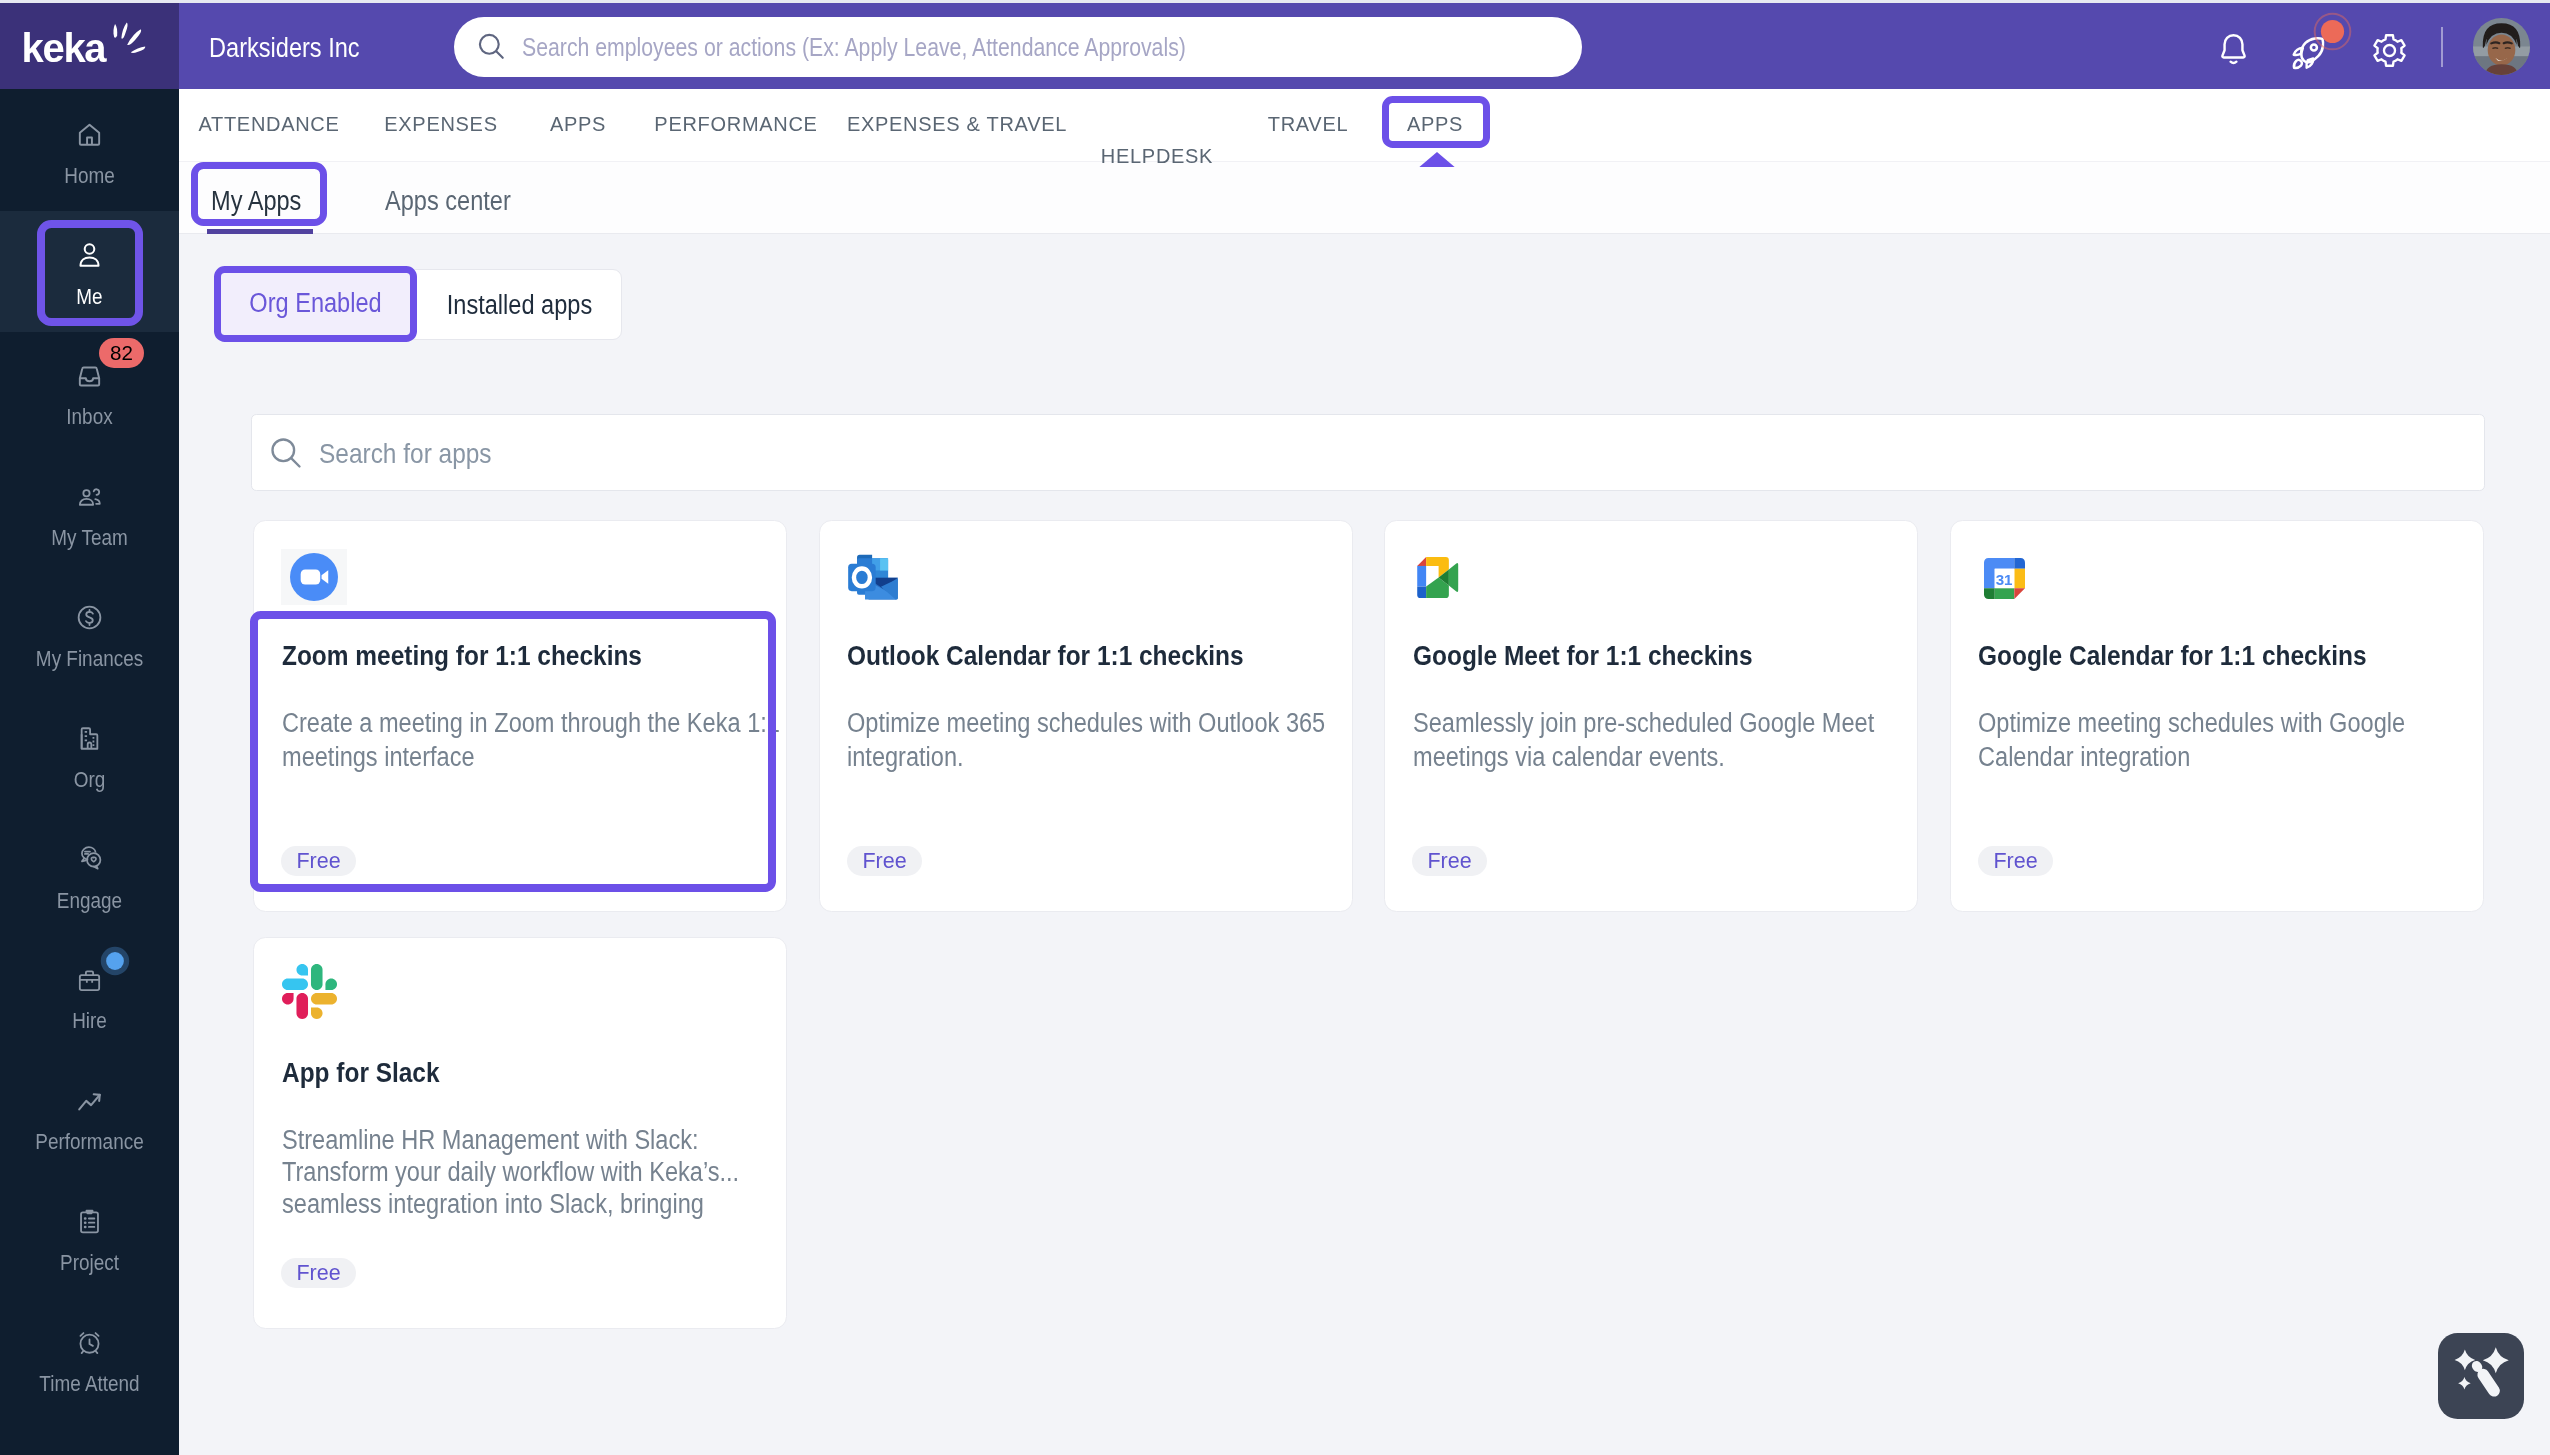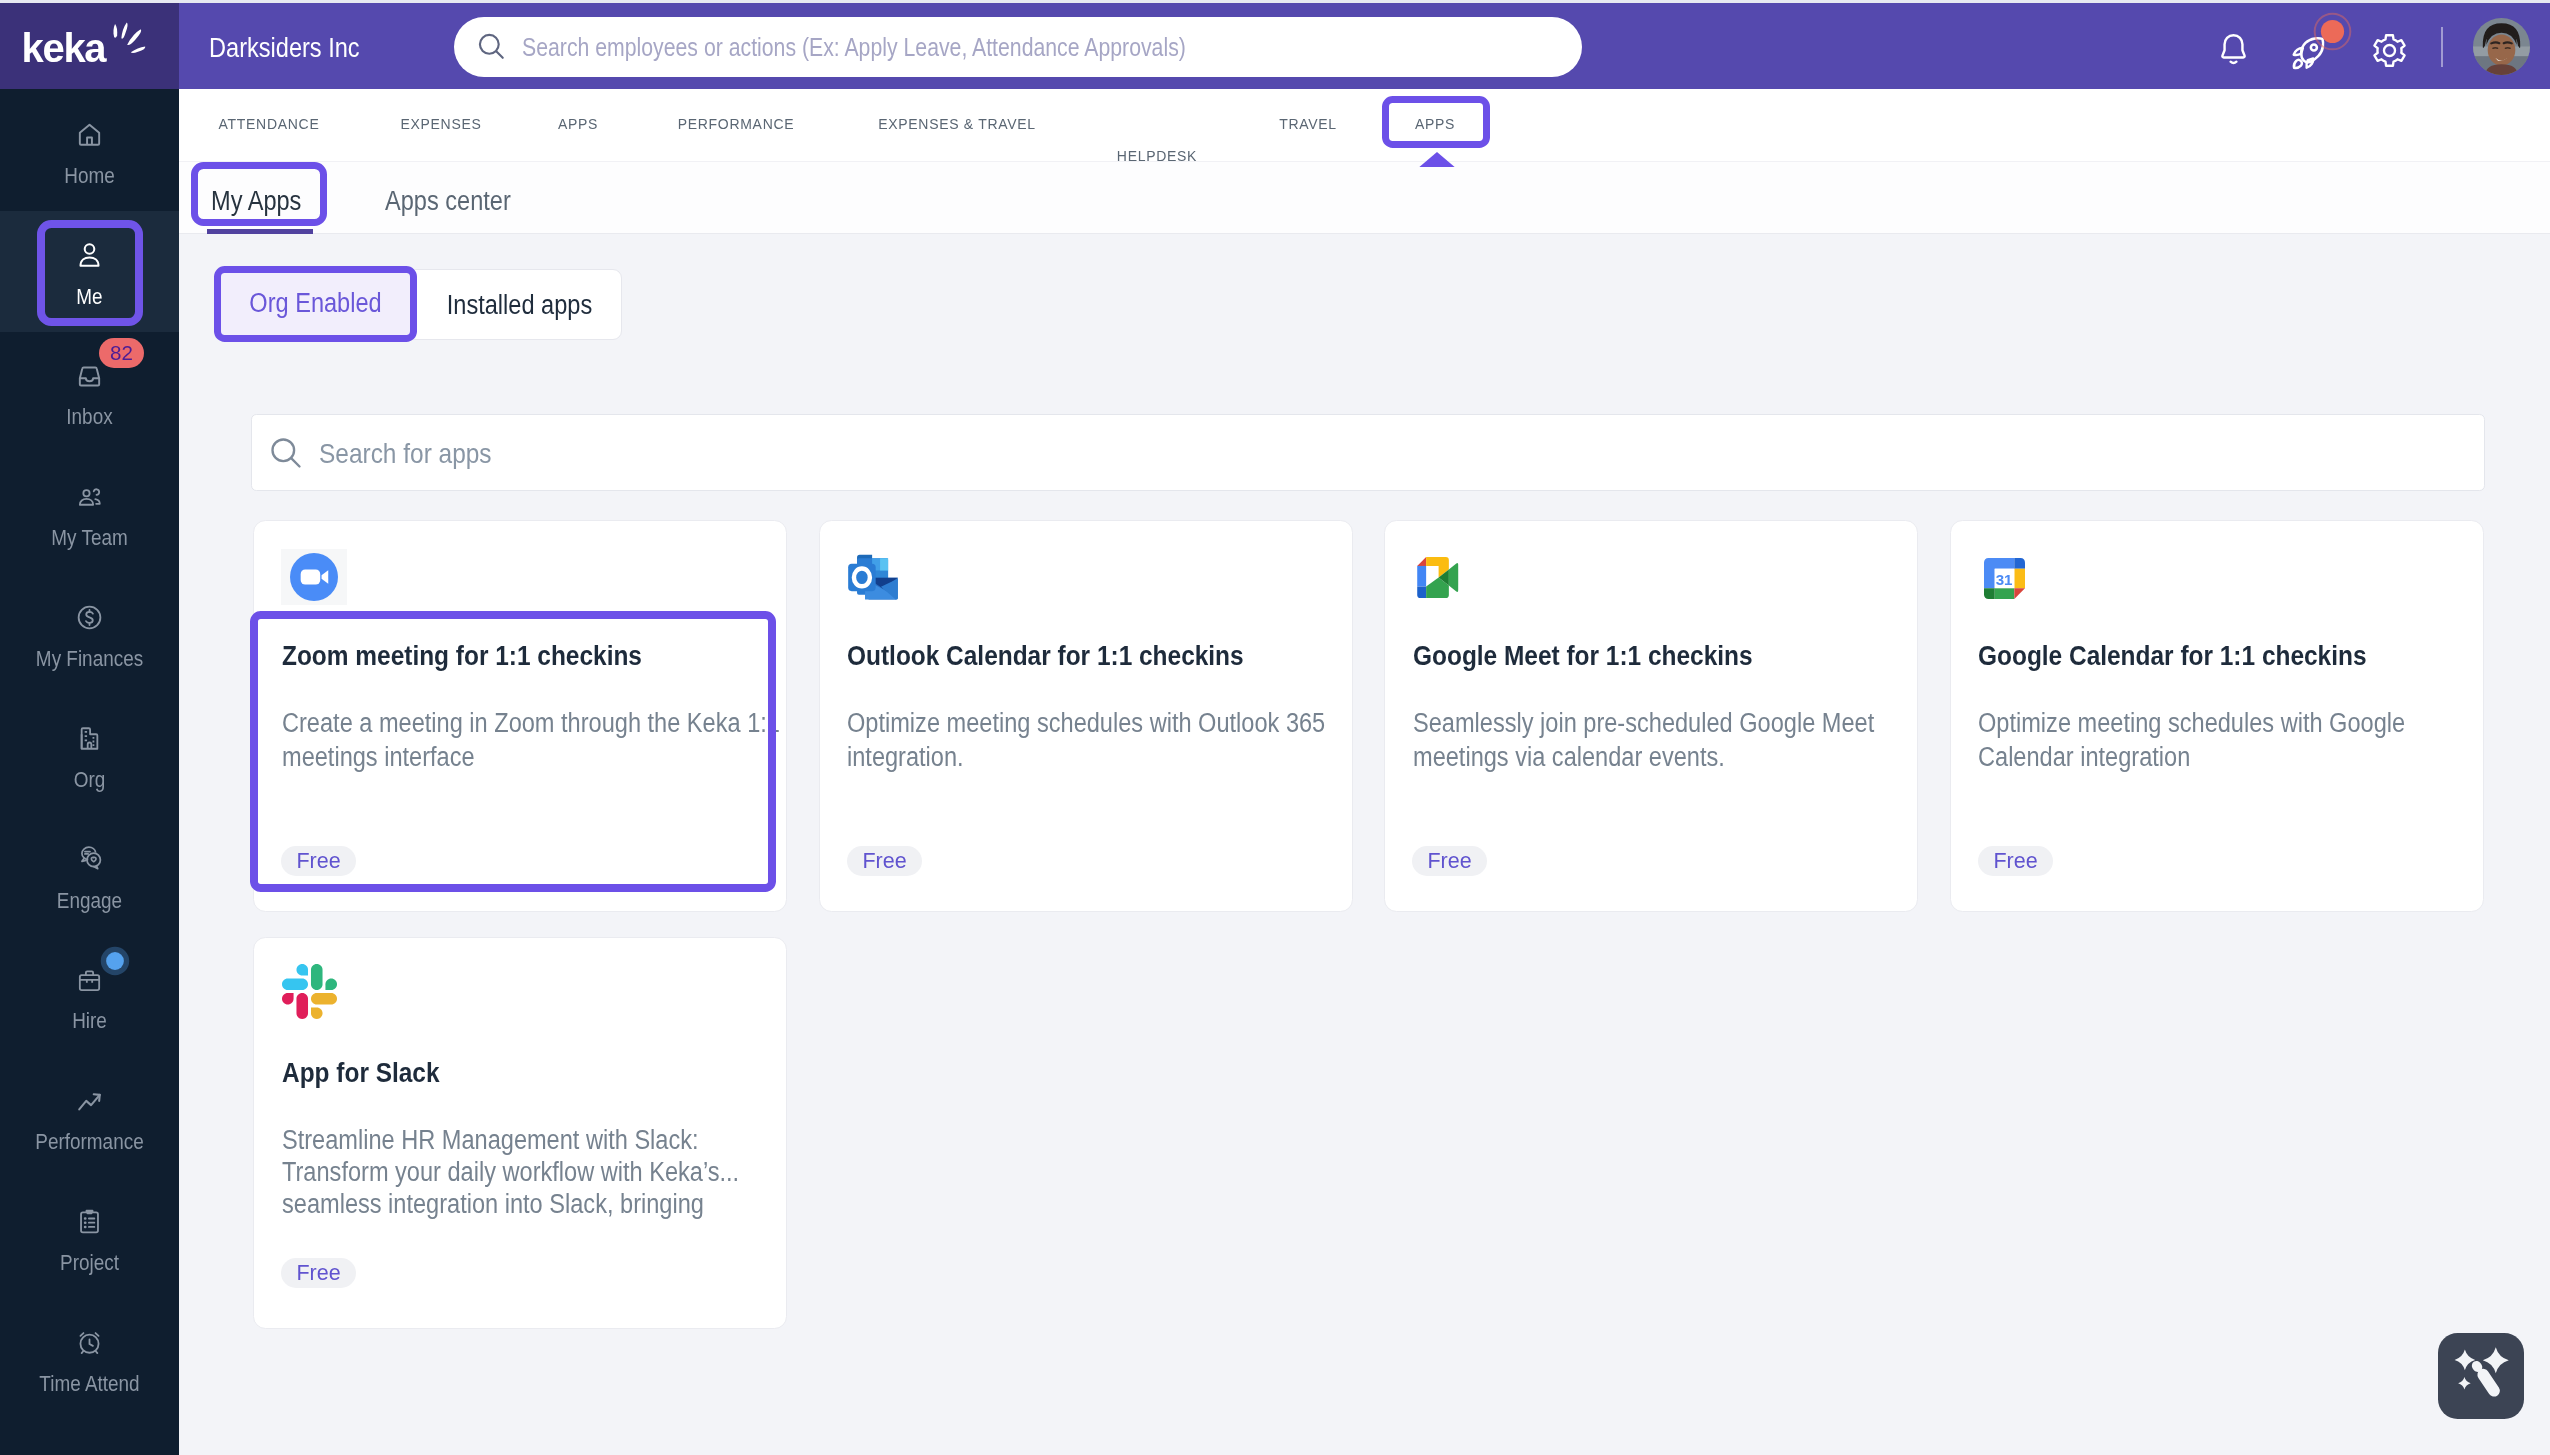--- a/index.html
+++ b/index.html
@@ -80,21 +80,21 @@
   </g>
 </svg>
 
 <div class="abs" style="left:0;top:89px;width:179px;height:1366px;background:#0f1e2f;"></div>
 
 <div class="abs" style="left:179px;top:89px;width:2371px;height:72px;background:#ffffff;"></div>
 <div class="abs" style="left:179px;top:161px;width:2371px;height:73px;background:#fdfdfe;border-top:0.9px solid #f1f1f5;border-bottom:0.9px solid #e9eaef;"></div>
 
 <div id="tabs" style="position:absolute;left:0;top:0;">
   <style>
-    .tab { position:absolute; top:114px; height:21.5px; line-height:21.5px; font-size:14px; color:#5a6673; letter-spacing:0.7px; transform:translateX(-50%); white-space:nowrap; }
+    .tab { position:absolute; top:114px; height:21.5px; line-height:21.5px; font-size:20px; color:#5a6673; letter-spacing:0.7px; transform:translateX(-50%); white-space:nowrap; }
   </style>
   <div class="tab" style="left:269px;">ATTENDANCE</div>
   <div class="tab" style="left:441px;">EXPENSES</div>
   <div class="tab" style="left:578px;">APPS</div>
   <div class="tab" style="left:736px;">PERFORMANCE</div>
   <div class="tab" style="left:957px;">EXPENSES &amp; TRAVEL</div>
   <div class="tab" style="left:1157px;margin-top:32px;">HELPDESK</div>
   <div class="tab" style="left:1308px;">TRAVEL</div>
   <div class="tab" style="left:1435px;">APPS</div>
   <div class="abs" style="left:1382px;top:96px;width:108px;height:52px;border:7.2px solid #6c50e8;border-radius:10.7px;"></div>
@@ -228,21 +228,21 @@
     <circle cx="12" cy="7.5" r="4"></circle>
     <path d="M4.5 21.5 C4.5 16.8 7.8 14.5 12 14.5 C16.2 14.5 19.5 16.8 19.5 21.5 Z" stroke-linejoin="round"></path>
   </svg>
   <div class="slabel" style="top:285px;color:#ffffff;">Me</div>
 
   <svg class="sicon" style="top:362px;" width="29" height="29" viewBox="0 0 24 24" fill="none" stroke="#8a95a3" stroke-width="1.6" stroke-linejoin="round">
     <path d="M4 13.5 L6 5.5 C6.1 5 6.6 4.5 7.2 4.5 L16.8 4.5 C17.4 4.5 17.9 5 18 5.5 L20 13.5 L20 18.5 C20 19.1 19.6 19.5 19 19.5 L5 19.5 C4.4 19.5 4 19.1 4 18.5 Z"></path>
     <path d="M4 13.5 L9 13.5 C9 15 10.3 16 12 16 C13.7 16 15 15 15 13.5 L20 13.5"></path>
   </svg>
   <div class="slabel" style="top:405px;">Inbox</div>
-  <div class="abs" style="left:99px;top:338px;width:45px;height:30px;background:#ec6a6a;border-radius:15px;color:#4c1d95;font-size:20.6px;line-height:30px;text-align:center;">82</div>
+  <div class="abs" style="left:99px;top:338px;width:45px;height:30px;background:#ec6a6a;border-radius:15px;color:#000000;font-size:20.6px;line-height:30px;text-align:center;">82</div>
 
   <svg class="sicon" style="top:483px;" width="29" height="29" viewBox="0 0 24 24" fill="none" stroke="#8a95a3" stroke-width="1.5">
     <circle cx="9.5" cy="8.5" r="2.6"></circle>
     <path d="M4 18 C4 14.9 6.4 13.2 9.5 13.2 C12.6 13.2 15 14.9 15 18 Z" stroke-linejoin="round"></path>
     <path d="M15.5 6.9 A2.3 2.3 0 1 1 17.8 9.8" stroke-linecap="round"></path>
     <path d="M16.8 13.4 C19 13.8 20.5 15.2 20.5 17.2 L17.5 17.2" stroke-linecap="round" stroke-linejoin="round"></path>
   </svg>
   <div class="slabel" style="top:526px;">My Team</div>
 
   <svg class="sicon" style="top:603px;" width="29" height="29" viewBox="0 0 24 24" fill="none" stroke="#8a95a3" stroke-width="1.5">

